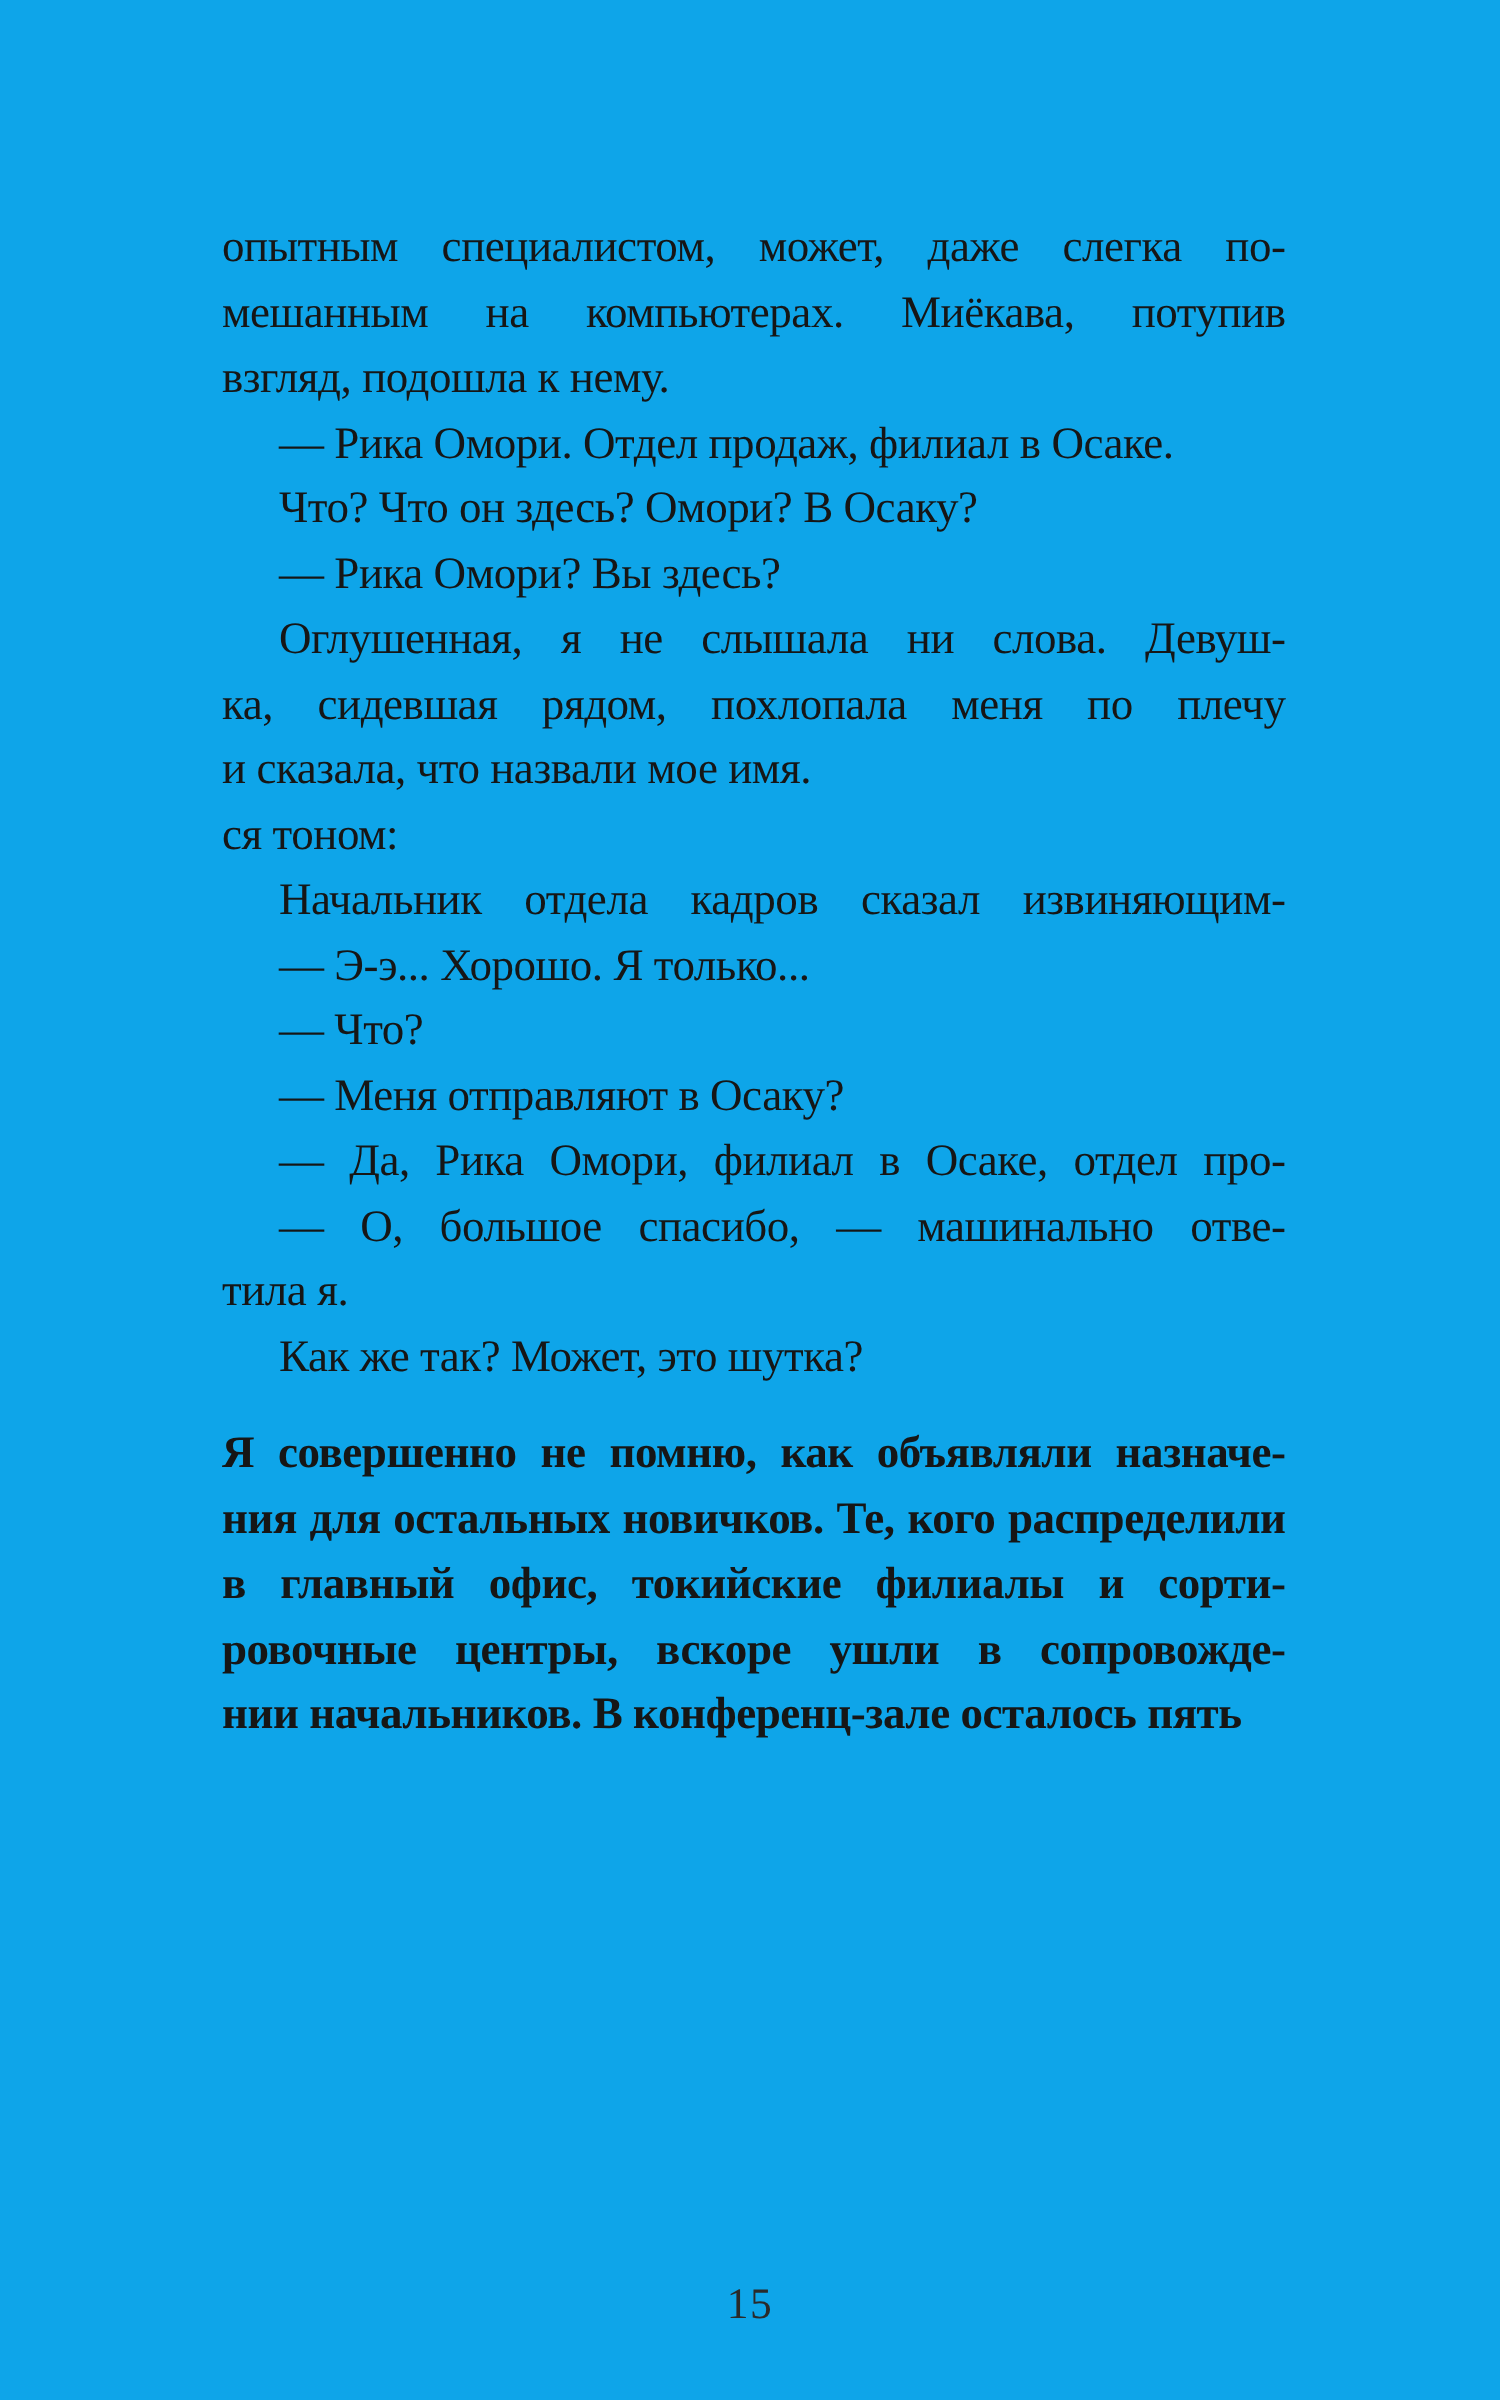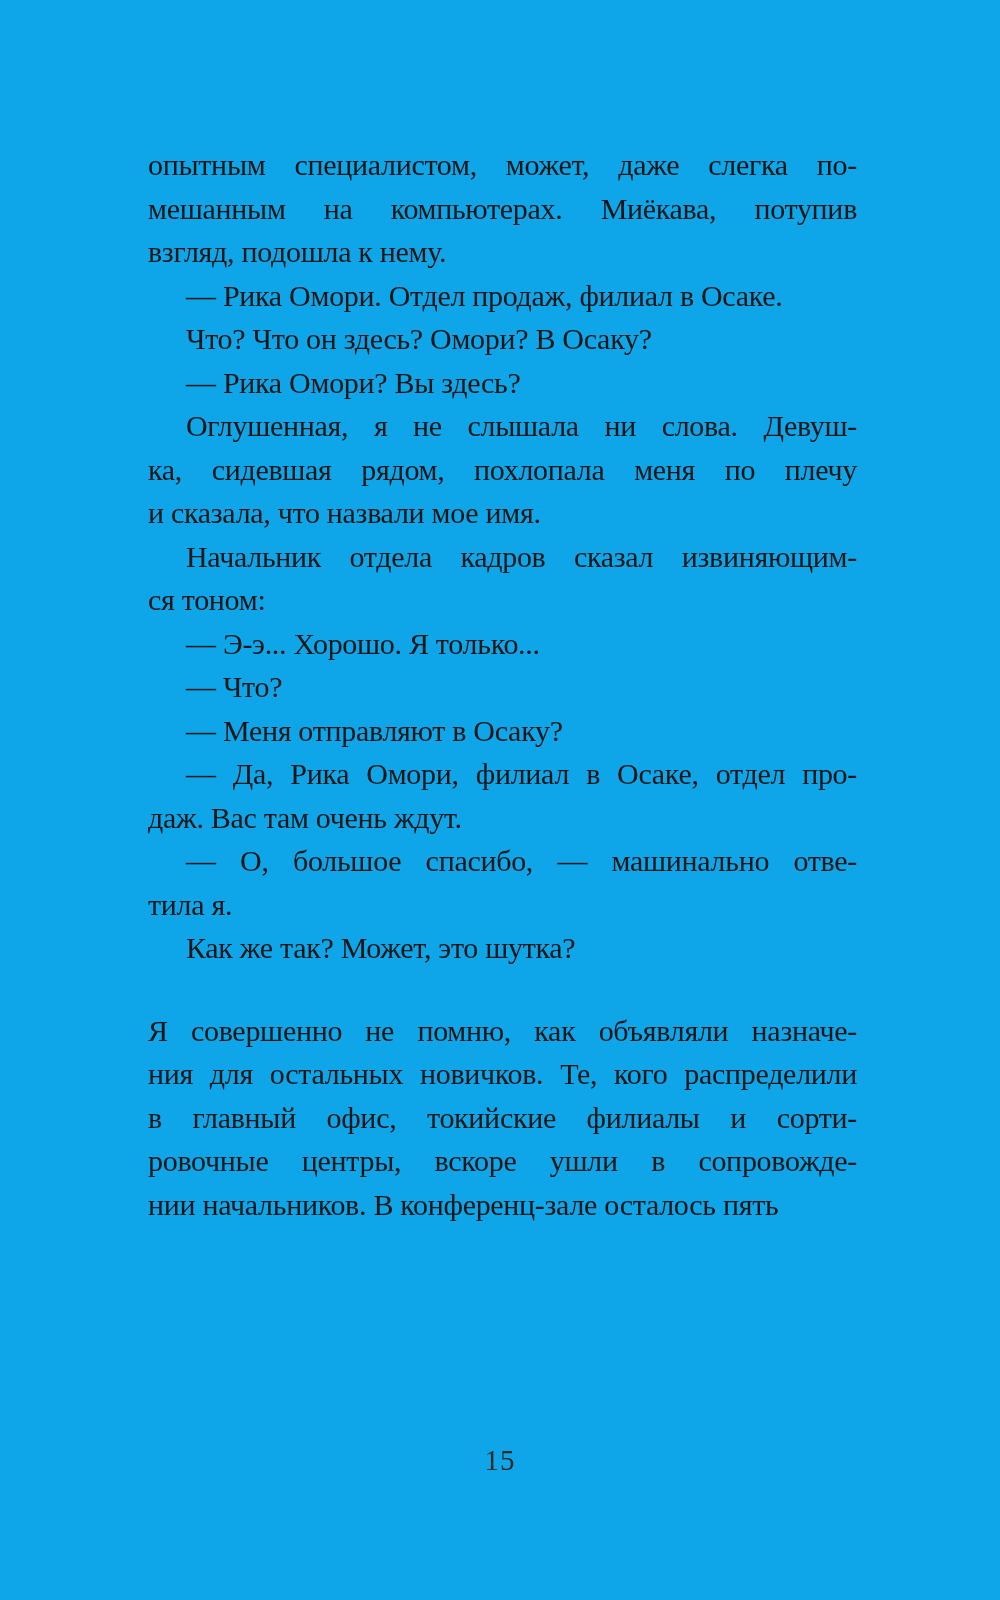--- a/index.html
+++ b/index.html
@@ -18,38 +18,38 @@
     color: #161616;
     overflow: hidden;
   }
   .text-block {
     position: absolute;
     left: 148px;
     top: 143px;
     width: 709px;
   }
   .paragraph { margin: 0; padding: 0; }
-  .paragraph.space-before { margin-top: 39px; }
+  .paragraph.space-before { margin-top: 21px; font-weight: bold; }
   .line {
     font-size: 30px;
     line-height: 43.5px;
     letter-spacing: -0.3px;
     text-align: justify;
     text-align-last: left;
     white-space: normal;
   }
   .line.fill {
     text-align-last: justify;
   }
   .line.indent {
     text-indent: 38px;
   }
   .page-number {
     position: absolute;
-    top: 1444px;
+    top: 1520px;
     left: 0;
     width: 100%;
     text-align: center;
     font-size: 29px;
     line-height: 33px;
     color: #2a2a2a;
     letter-spacing: 1px;
   }
 </style>
 </head>
@@ -72,35 +72,34 @@
         <div class="line indent">— Рика Омори? Вы здесь?</div>
       </div>
       <div class="paragraph">
         <div class="line fill indent">Оглушенная, я не слышала ни слова. Девуш-</div>
         <div class="line fill">ка, сидевшая рядом, похлопала меня по плечу</div>
         <div class="line">и сказала, что назвали мое имя.</div>
       </div>
       <div class="paragraph">
       </div>
       <div class="paragraph">
+        <div class="line">ся тоном:</div>
         <div class="line fill indent">Начальник отдела кадров сказал извиняющим-</div>
-        <div class="line">ся тоном:</div>
       </div>
       <div class="paragraph">
         <div class="line indent">— Э-э... Хорошо. Я только...</div>
       </div>
       <div class="paragraph">
         <div class="line indent">— Что?</div>
       </div>
       <div class="paragraph">
         <div class="line indent">— Меня отправляют в Осаку?</div>
       </div>
       <div class="paragraph">
         <div class="line fill indent">— Да, Рика Омори, филиал в Осаке, отдел про-</div>
-        <div class="line">даж. Вас там очень ждут.</div>
       </div>
       <div class="paragraph">
         <div class="line fill indent">— О, большое спасибо, — машинально отве-</div>
         <div class="line">тила я.</div>
       </div>
       <div class="paragraph">
         <div class="line indent">Как же так? Может, это шутка?</div>
       </div>
       <div class="paragraph space-before">
         <div class="line fill">Я совершенно не помню, как объявляли назначе-</div>

